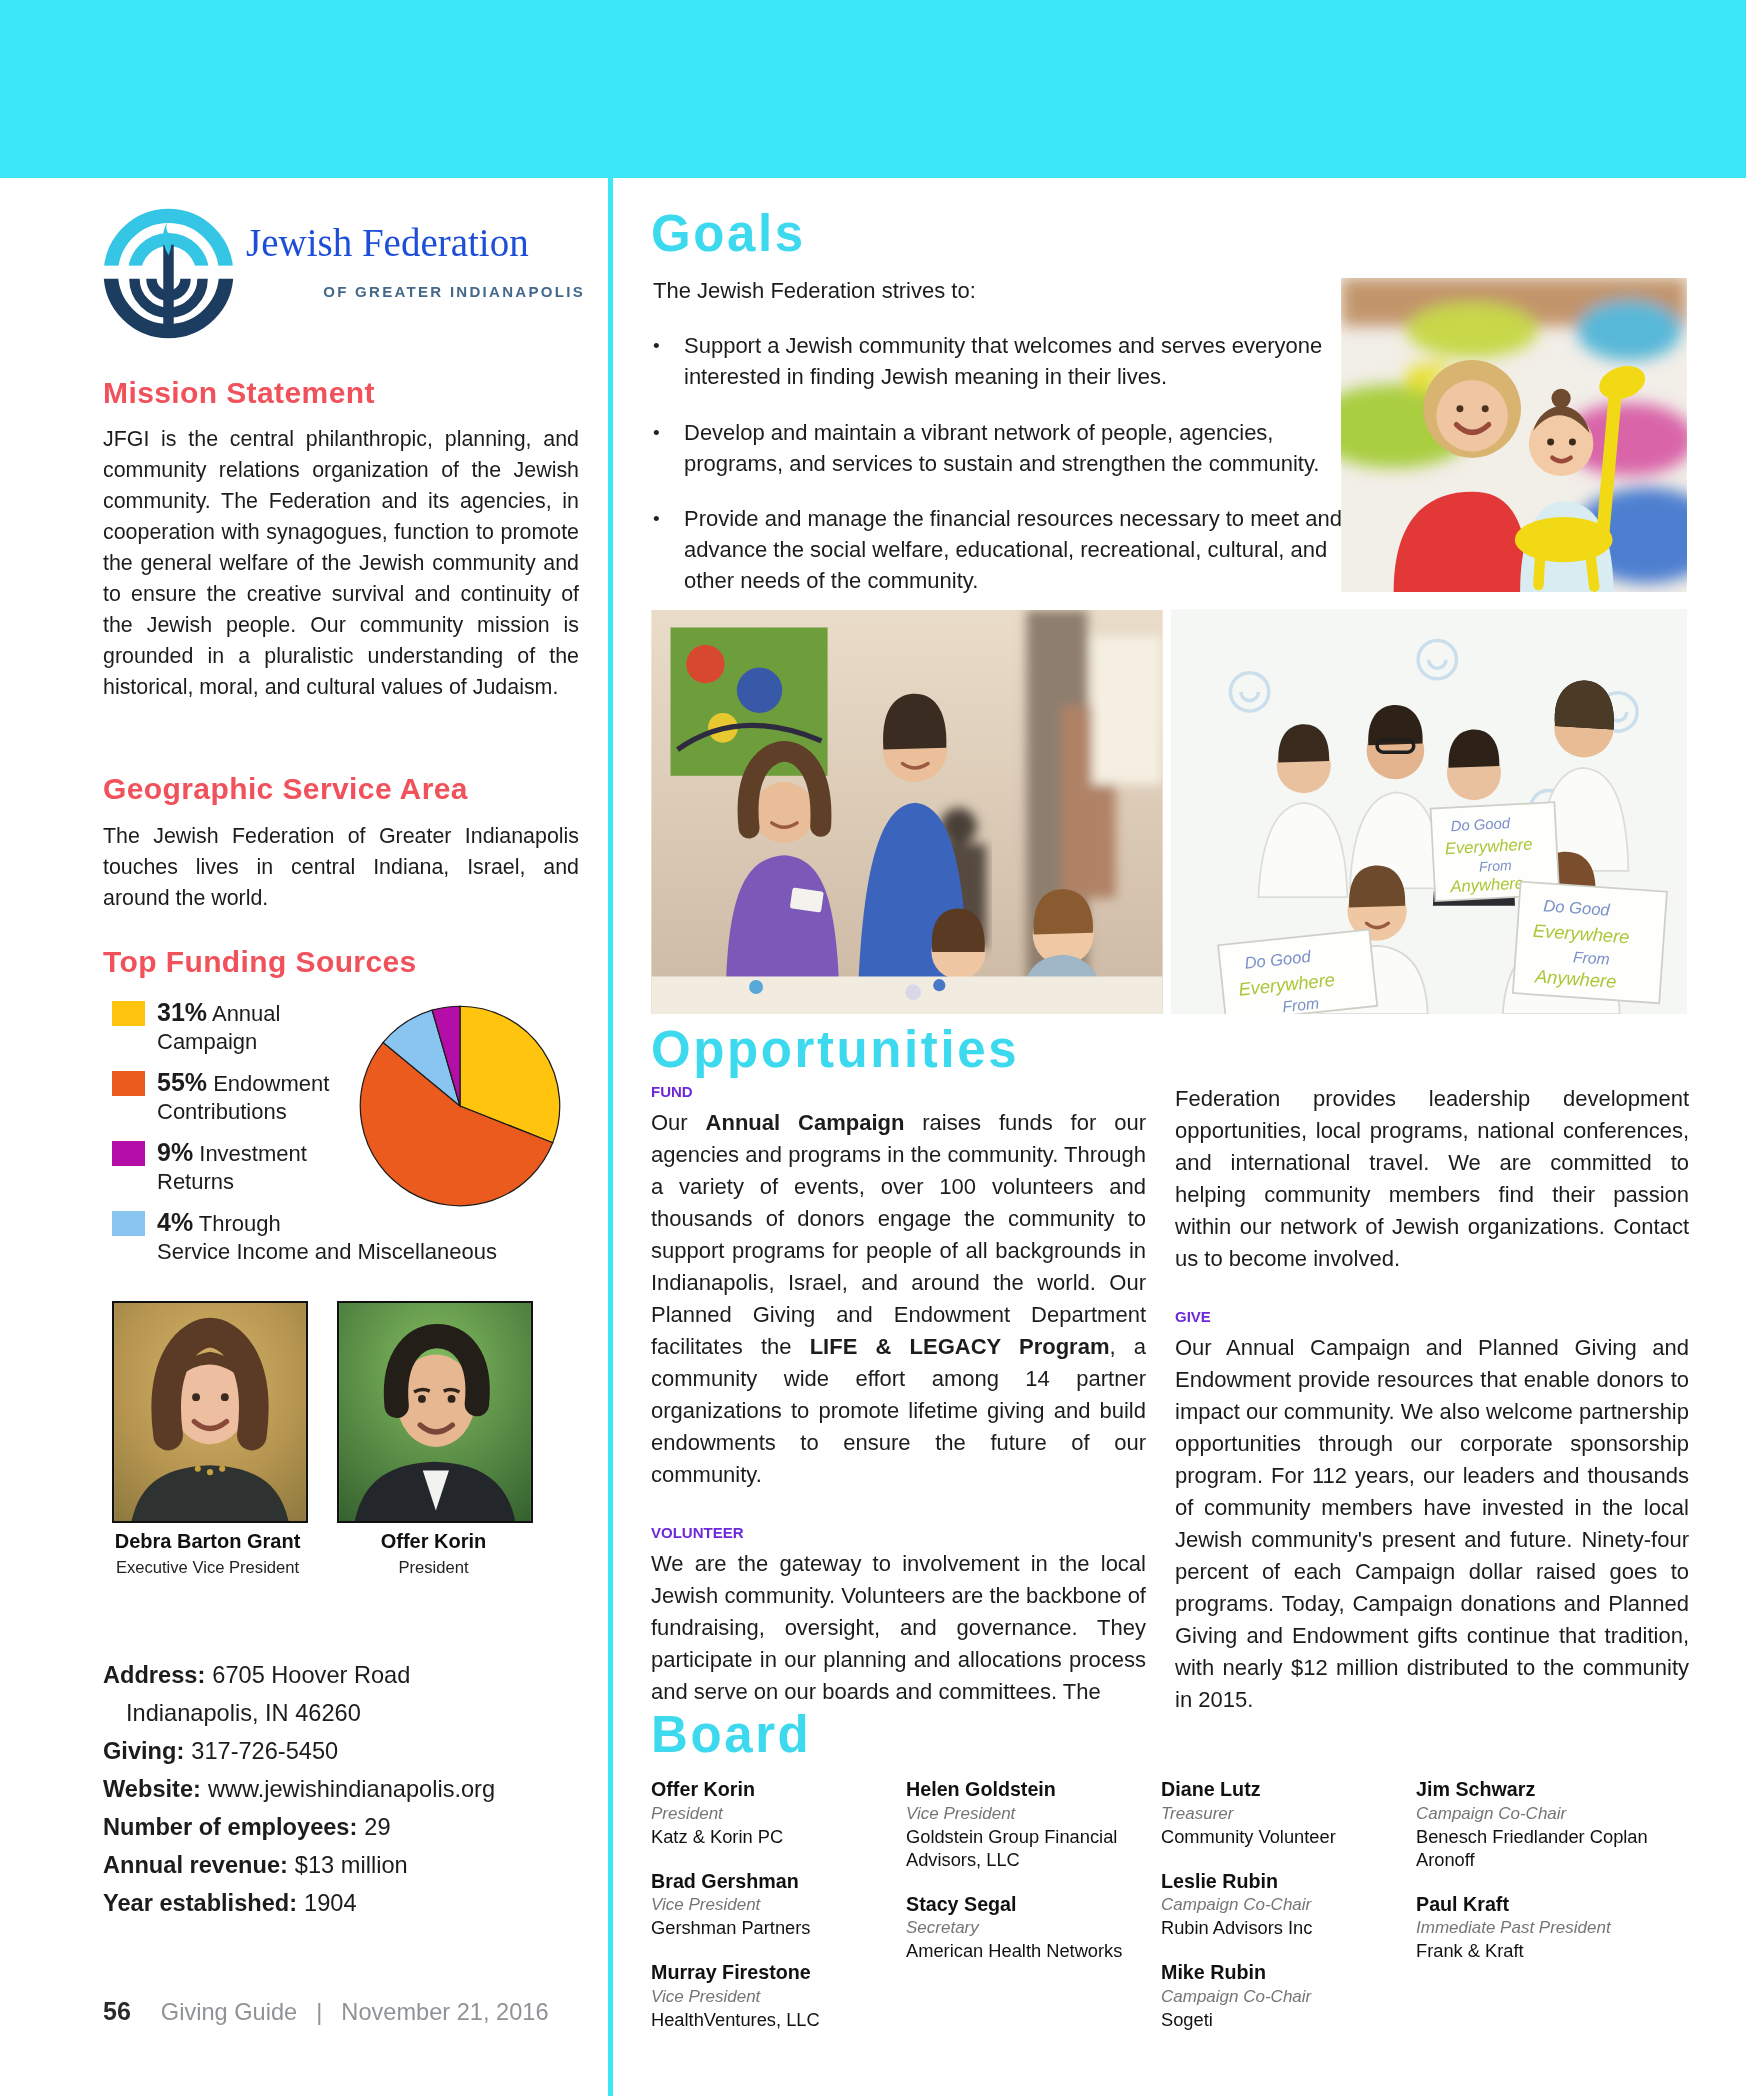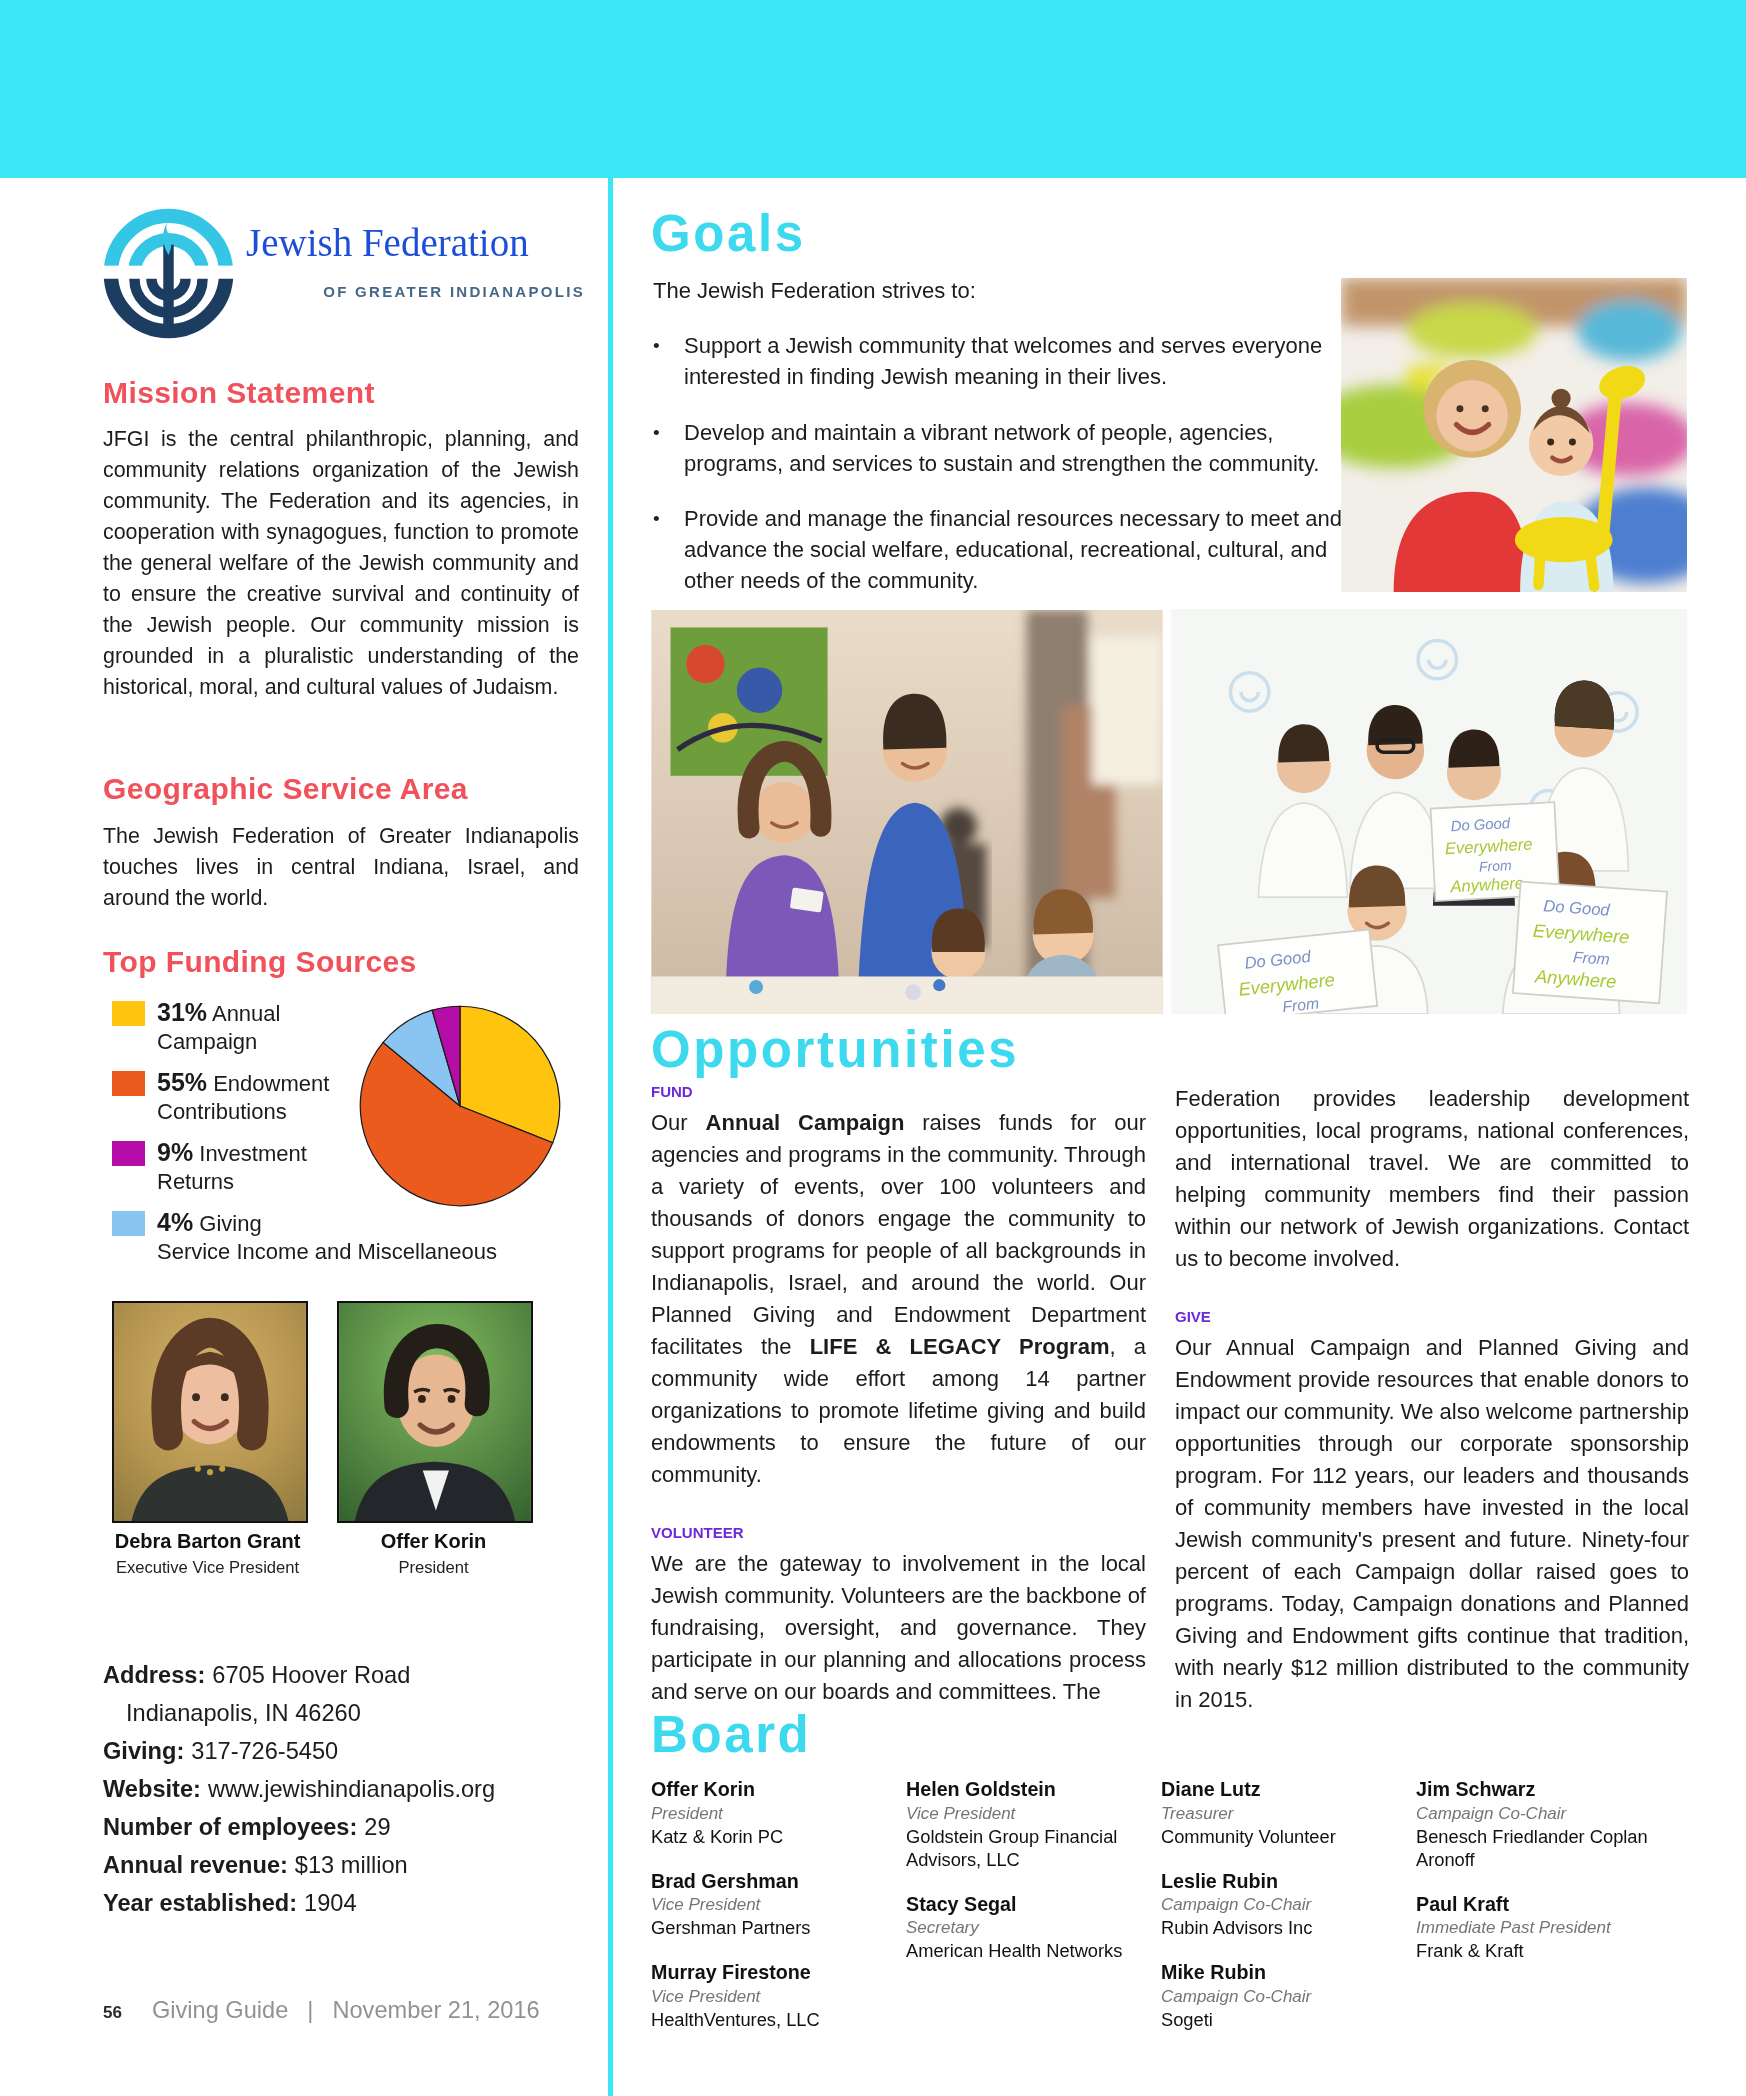--- a/index.html
+++ b/index.html
@@ -48,21 +48,21 @@
 
   
   .board-col{position:absolute;width:238px;}
   .member{margin-bottom:21px;}
   .m-name{font-size:19.7px;font-weight:bold;line-height:24.5px;color:#111;}
   .m-title{font-size:17px;font-style:italic;color:#757575;line-height:23px;}
   .m-org{font-size:18.3px;line-height:23px;color:#111;}
 
   
   .footer{left:103px;top:1997px;font-size:23.6px;color:#8F9396;}
-  .footer .pnum{font-size:17px;font-weight:bold;color:#2A2A2A;margin-right:30px;}
+  .footer .pnum{font-size:25px;font-weight:bold;color:#2A2A2A;margin-right:30px;}
   .footer .sep{margin:0 19px;}
 
   .photo{position:absolute;overflow:hidden;}
   svg{display:block;}
 </style>
 </head>
 <body>
 
 <div class="abs topbar"></div>
 <div class="abs vdivider"></div>
@@ -99,21 +99,21 @@
 <div class="legend-item" style="left:112px;top:1071px;">
   <span class="swatch" style="background-color: rgb(235, 91, 30);"></span>
   <span class="leg-text"><span class="leg-pct">55%</span> <span>Endowment</span><br><span>Contributions</span></span>
 </div>
 <div class="legend-item" style="left:112px;top:1141px;">
   <span class="swatch" style="background-color: rgb(181, 13, 168);"></span>
   <span class="leg-text"><span class="leg-pct">9%</span> <span>Investment</span><br><span>Returns</span></span>
 </div>
 <div class="legend-item" style="left:112px;top:1211px;">
   <span class="swatch" style="background-color: rgb(138, 196, 240);"></span>
-  <span class="leg-text wide"><span class="leg-pct">4%</span> <span>Giving</span><br><span>Service Income and Miscellaneous</span></span>
+  <span class="leg-text wide"><span class="leg-pct">4%</span> <span>Through</span><br><span>Service Income and Miscellaneous</span></span>
 </div>
 
 <div class="abs" style="left:355px;top:1001px;">
   <svg width="210" height="210" viewBox="0 0 240 240">
       <path d="M 120 120 L 120 6 A 114 114 0 0 1 225.99451939126067 161.96619900605327 Z" fill="#FFC40D" stroke="#1b1b1b" stroke-width="1.4"></path>
       <path d="M 120 120 L 225.99451939126067 161.96619900605327 A 114 114 0 1 1 32.161490323560045 47.33366516864935 Z" fill="#EB5B1E" stroke="#1b1b1b" stroke-width="1.4"></path>
       <path d="M 120 120 L 32.161490323560045 47.33366516864935 A 114 114 0 0 1 88.19501391152782 10.526519832828498 Z" fill="#8AC4F0" stroke="#1b1b1b" stroke-width="1.4"></path>
       <path d="M 120 120 L 88.19501391152782 10.526519832828498 A 114 114 0 0 1 119.99999999999999 6 Z" fill="#B50DA8" stroke="#1b1b1b" stroke-width="1.4"></path>
     </svg>
 </div>

